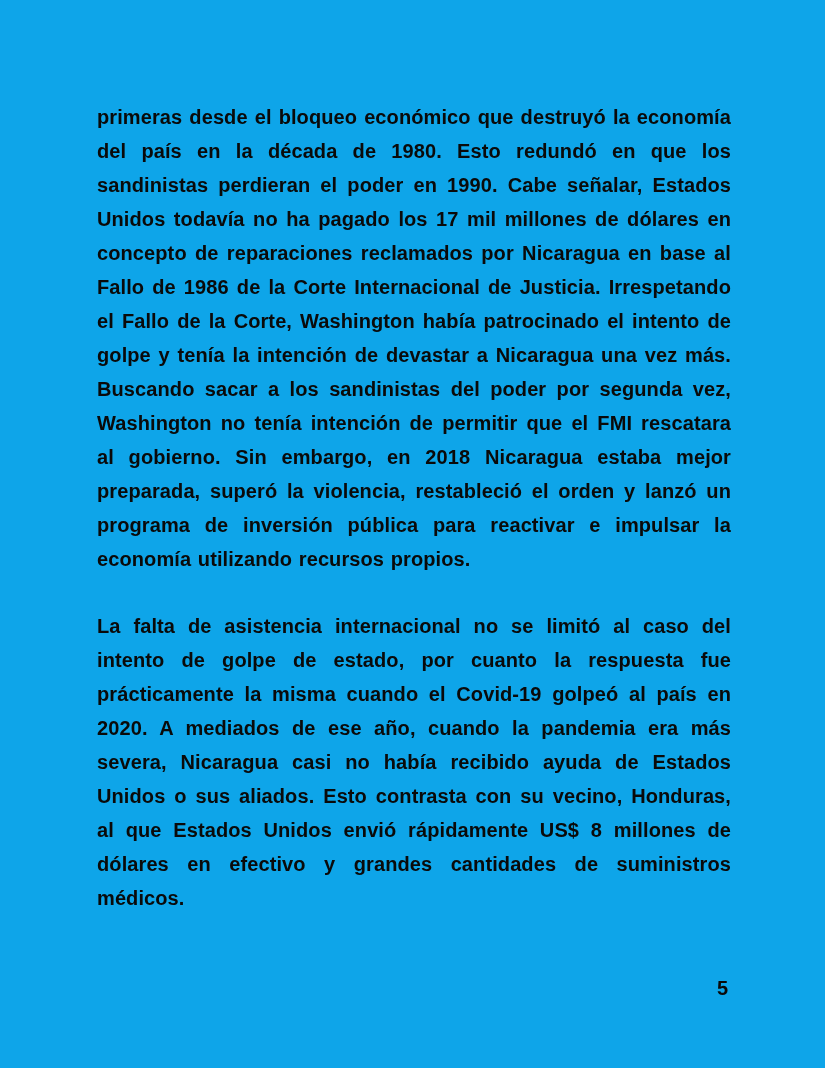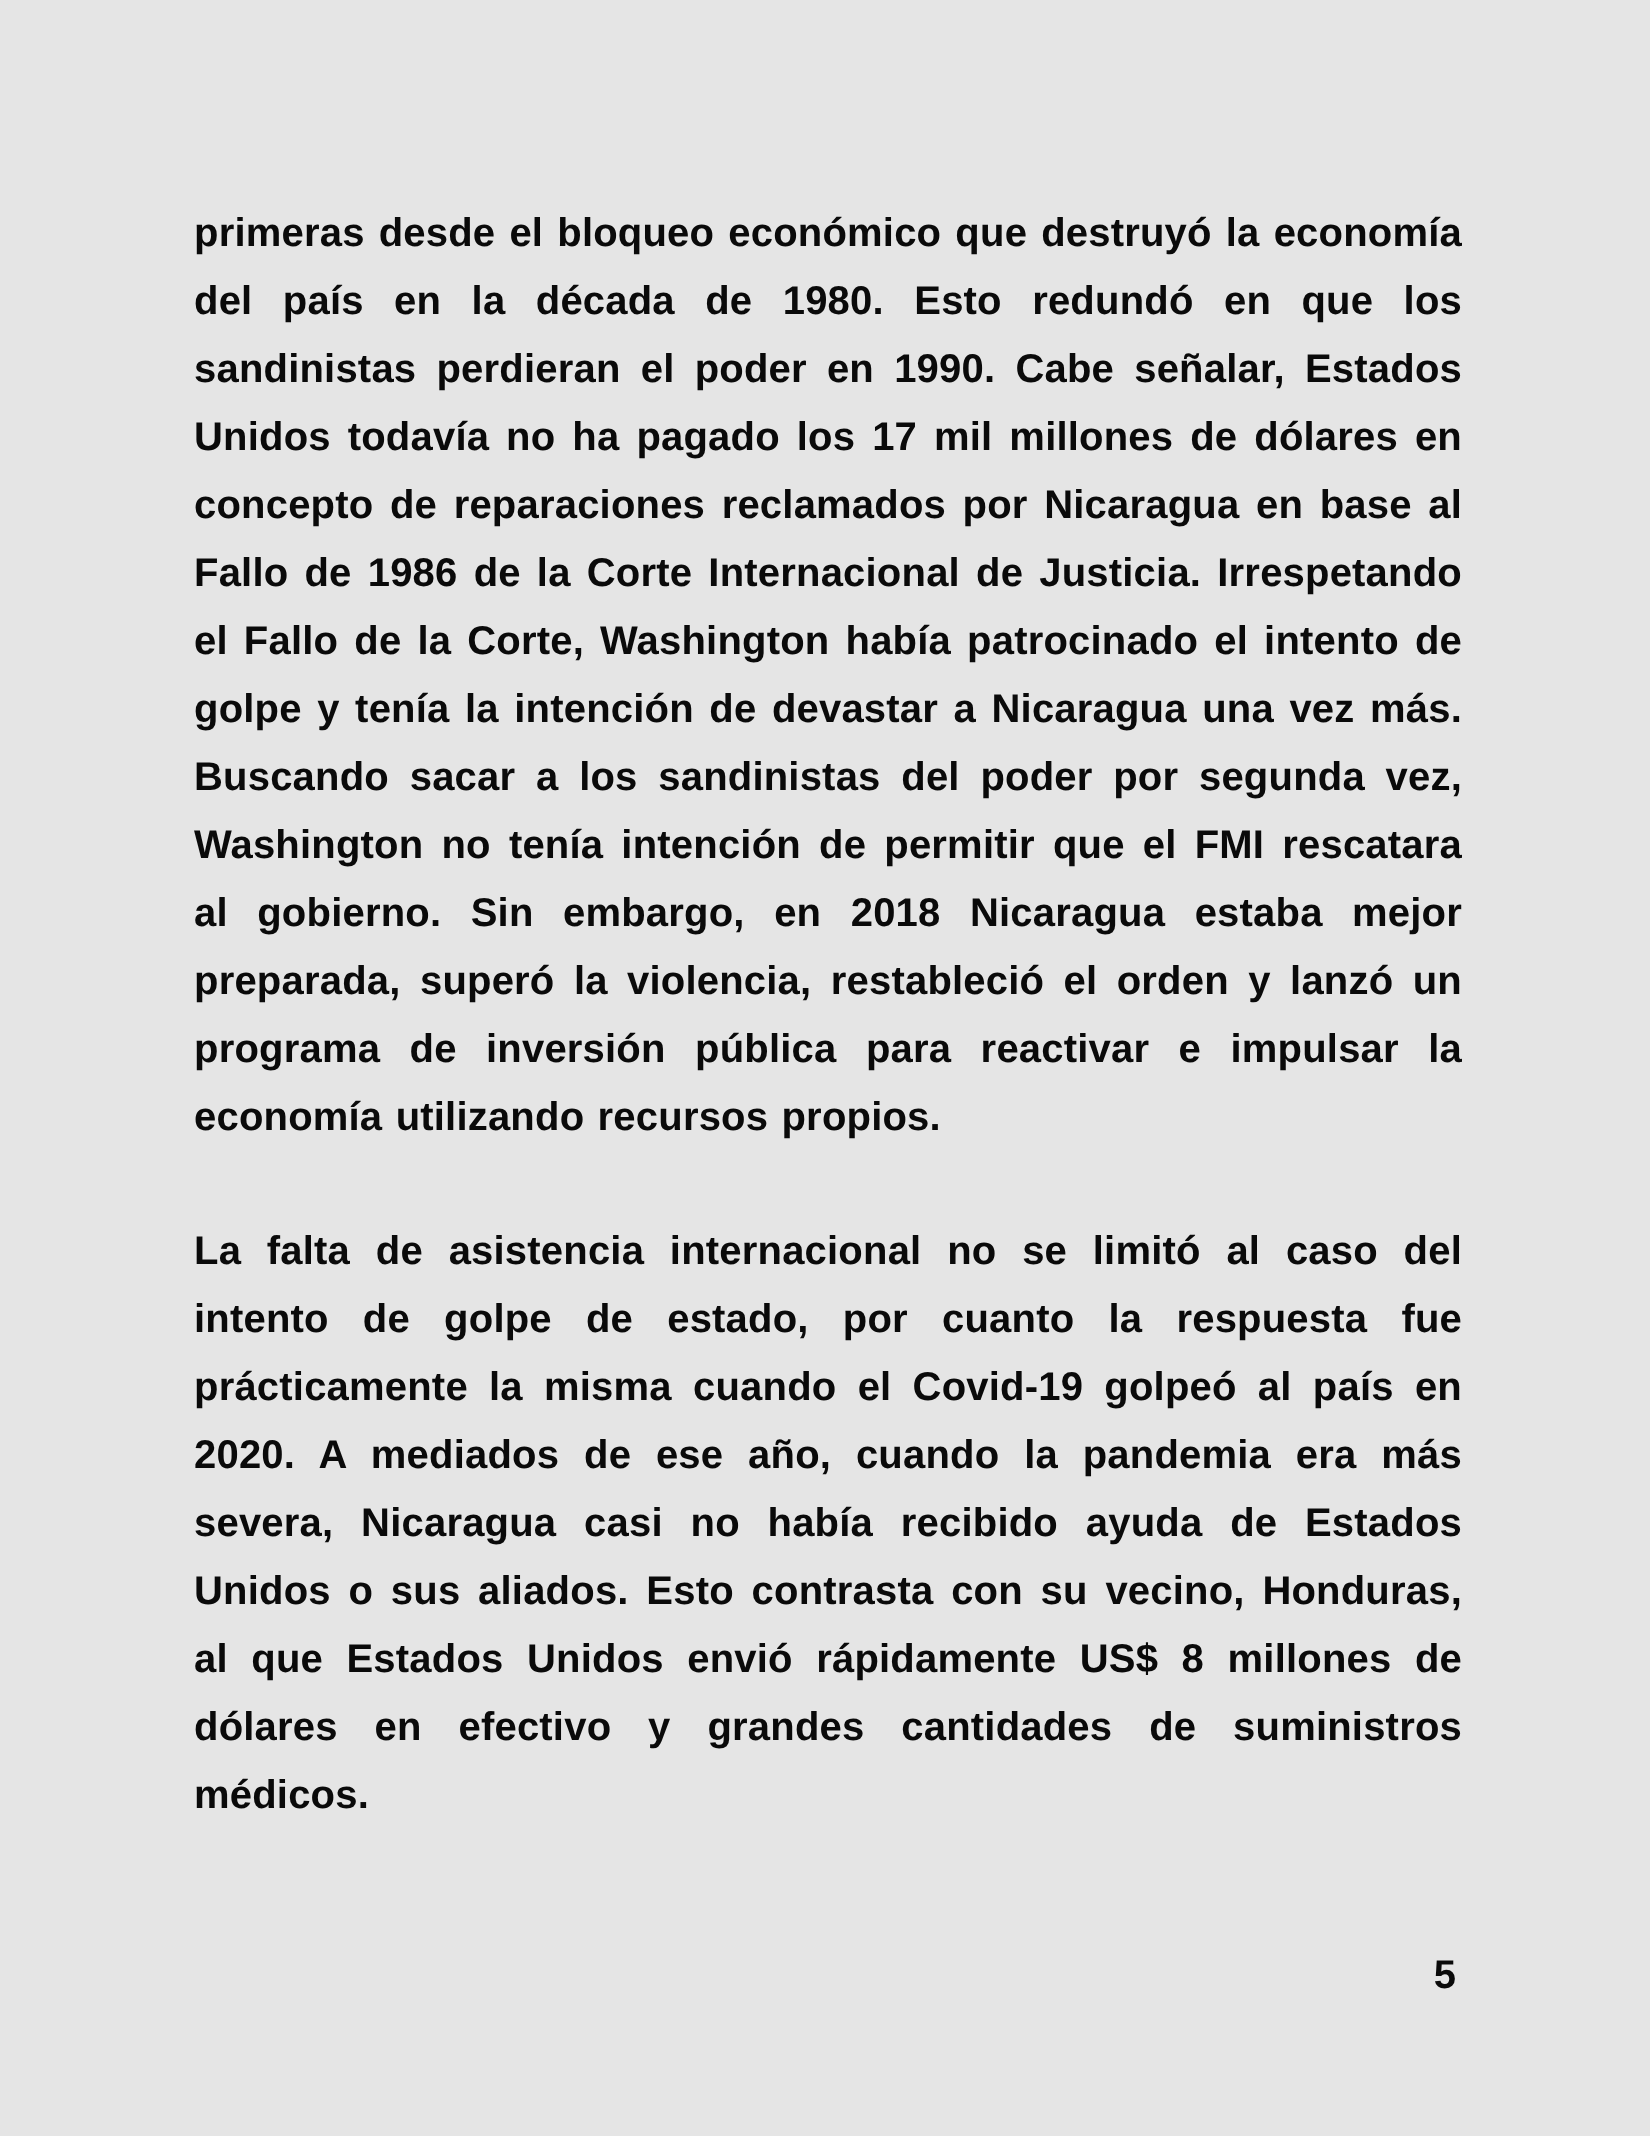--- a/index.html
+++ b/index.html
@@ -4,21 +4,21 @@
 <style>
   html, body {
     margin: 0;
     padding: 0;
     background: #ffffff;
   }
   .page {
     position: relative;
     width: 825px;
     height: 1068px;
-    background: #e5e5e5;
+    background: #0ea5e9;
     overflow: hidden;
     font-family: "Liberation Sans", "DejaVu Sans", sans-serif;
   }
   .text-block {
     position: absolute;
     left: 97px;
     top: 100px;
     width: 634px;
   }
   .para {

